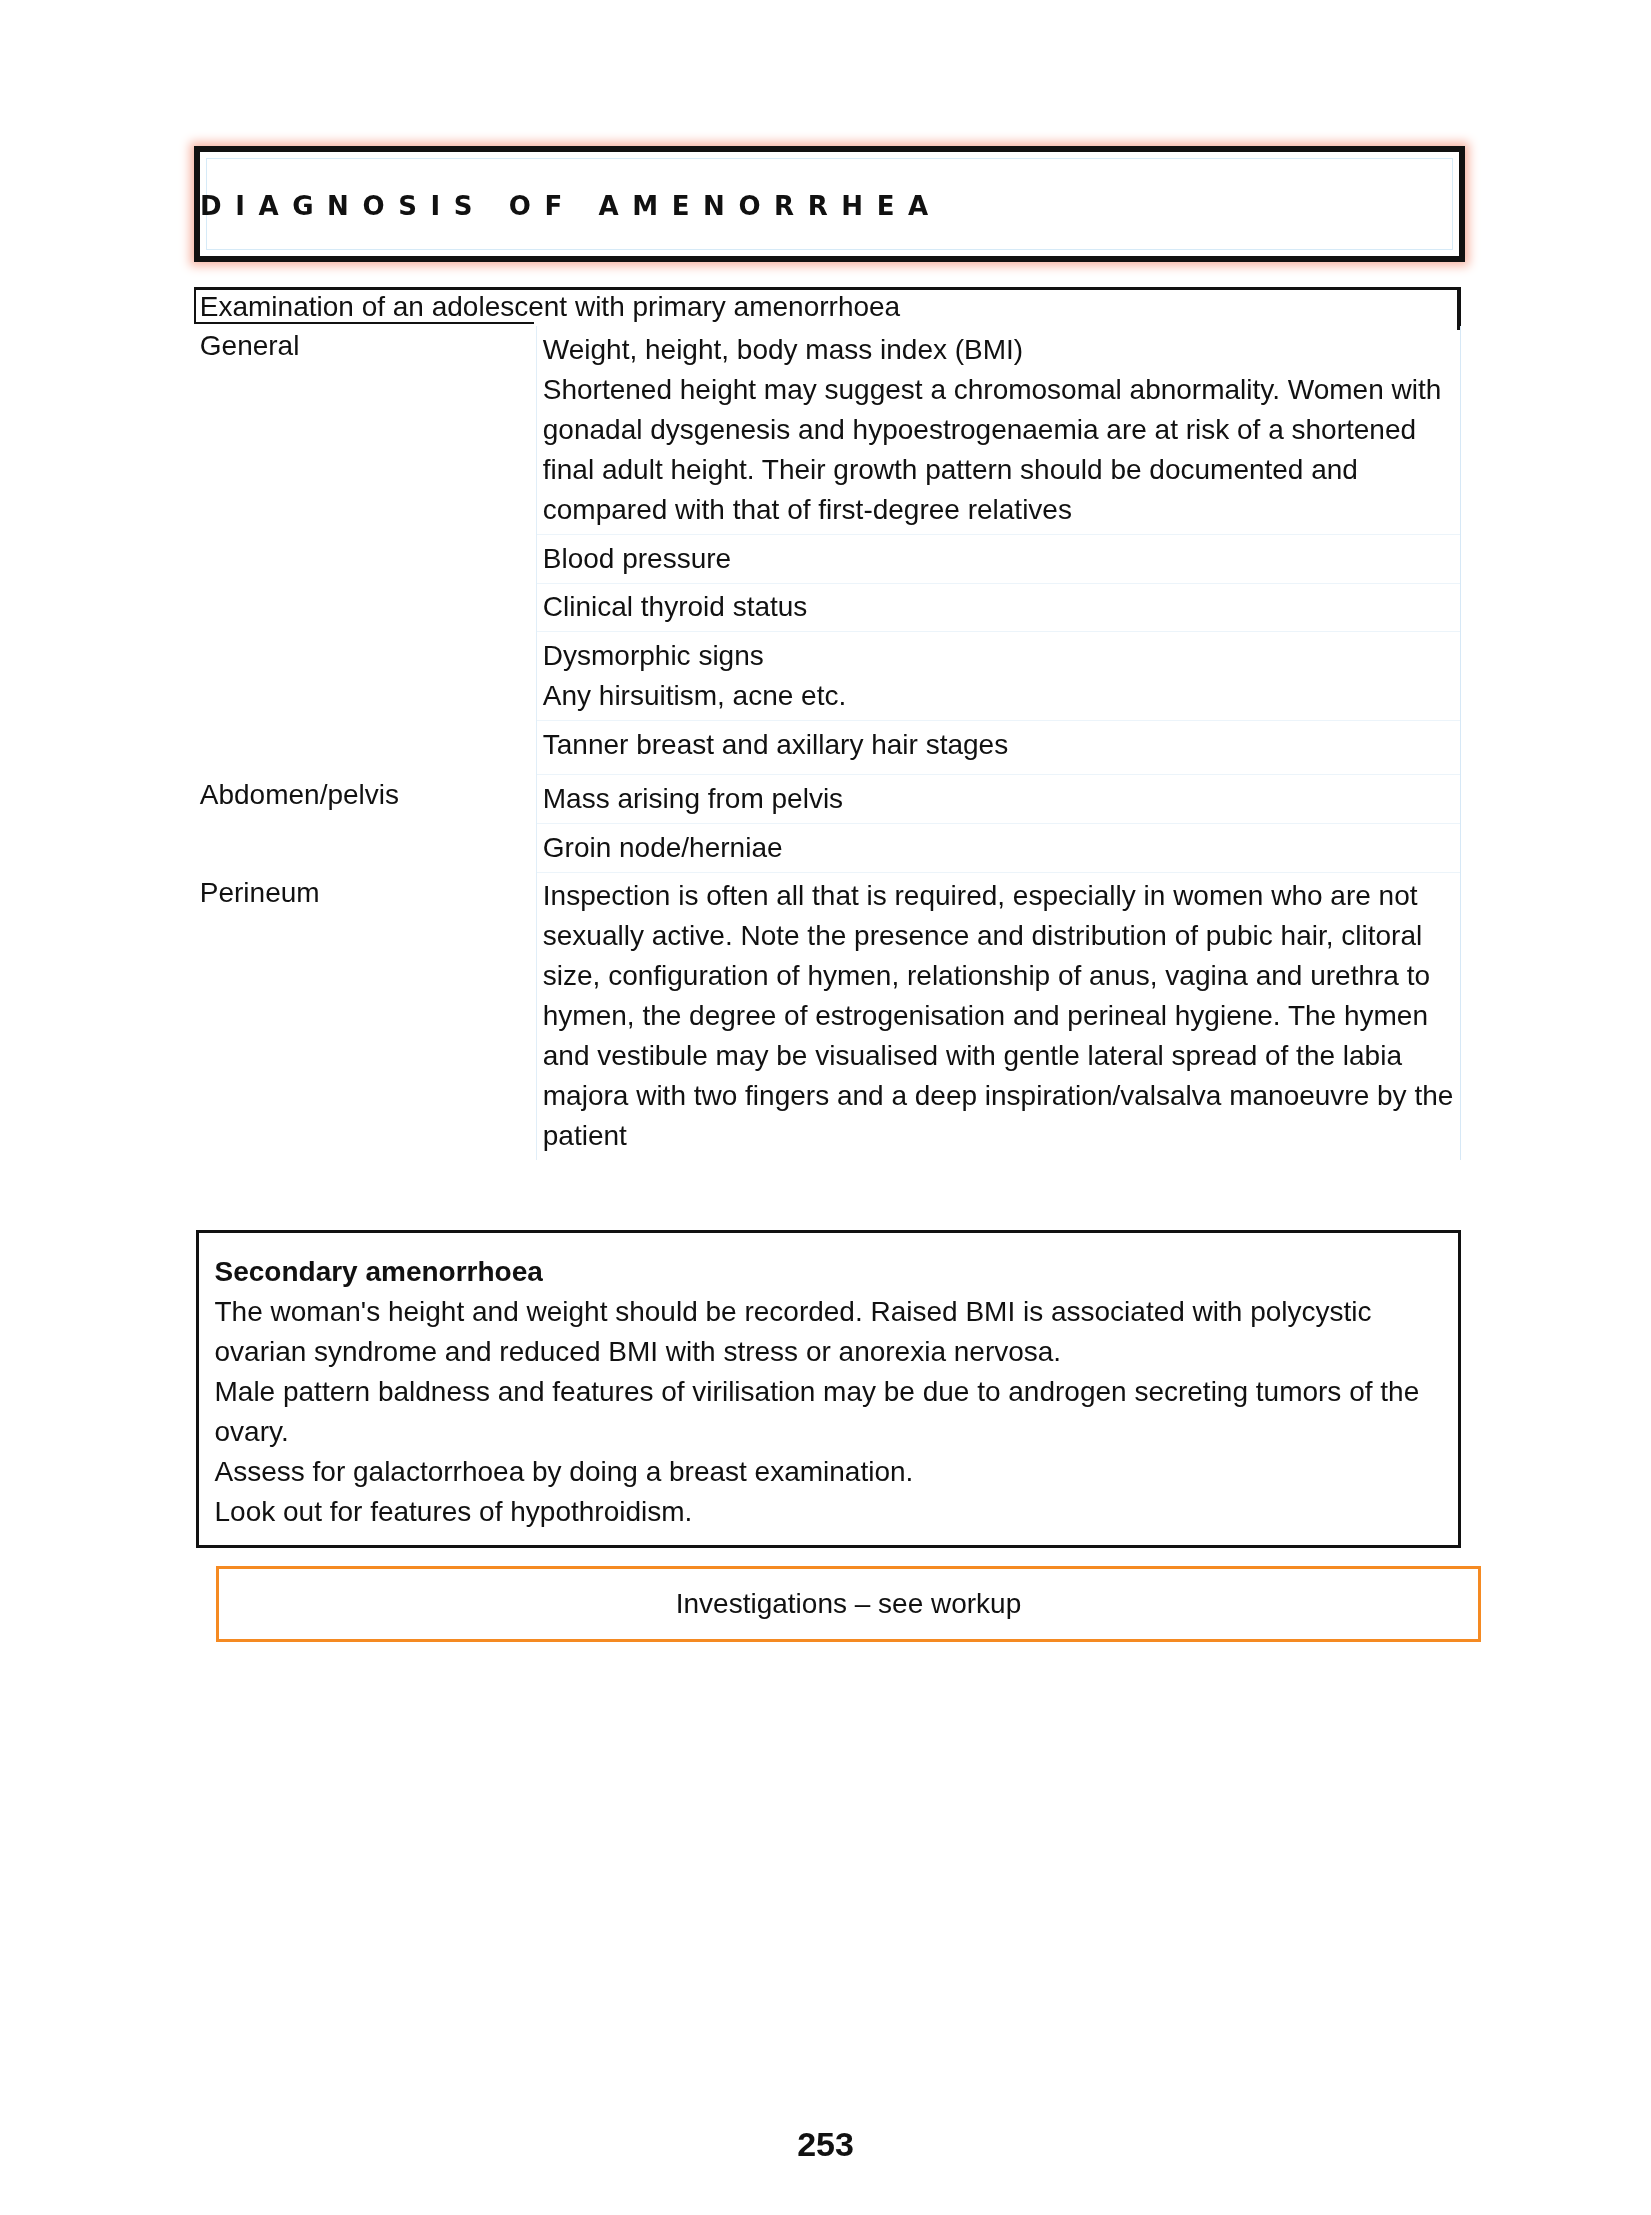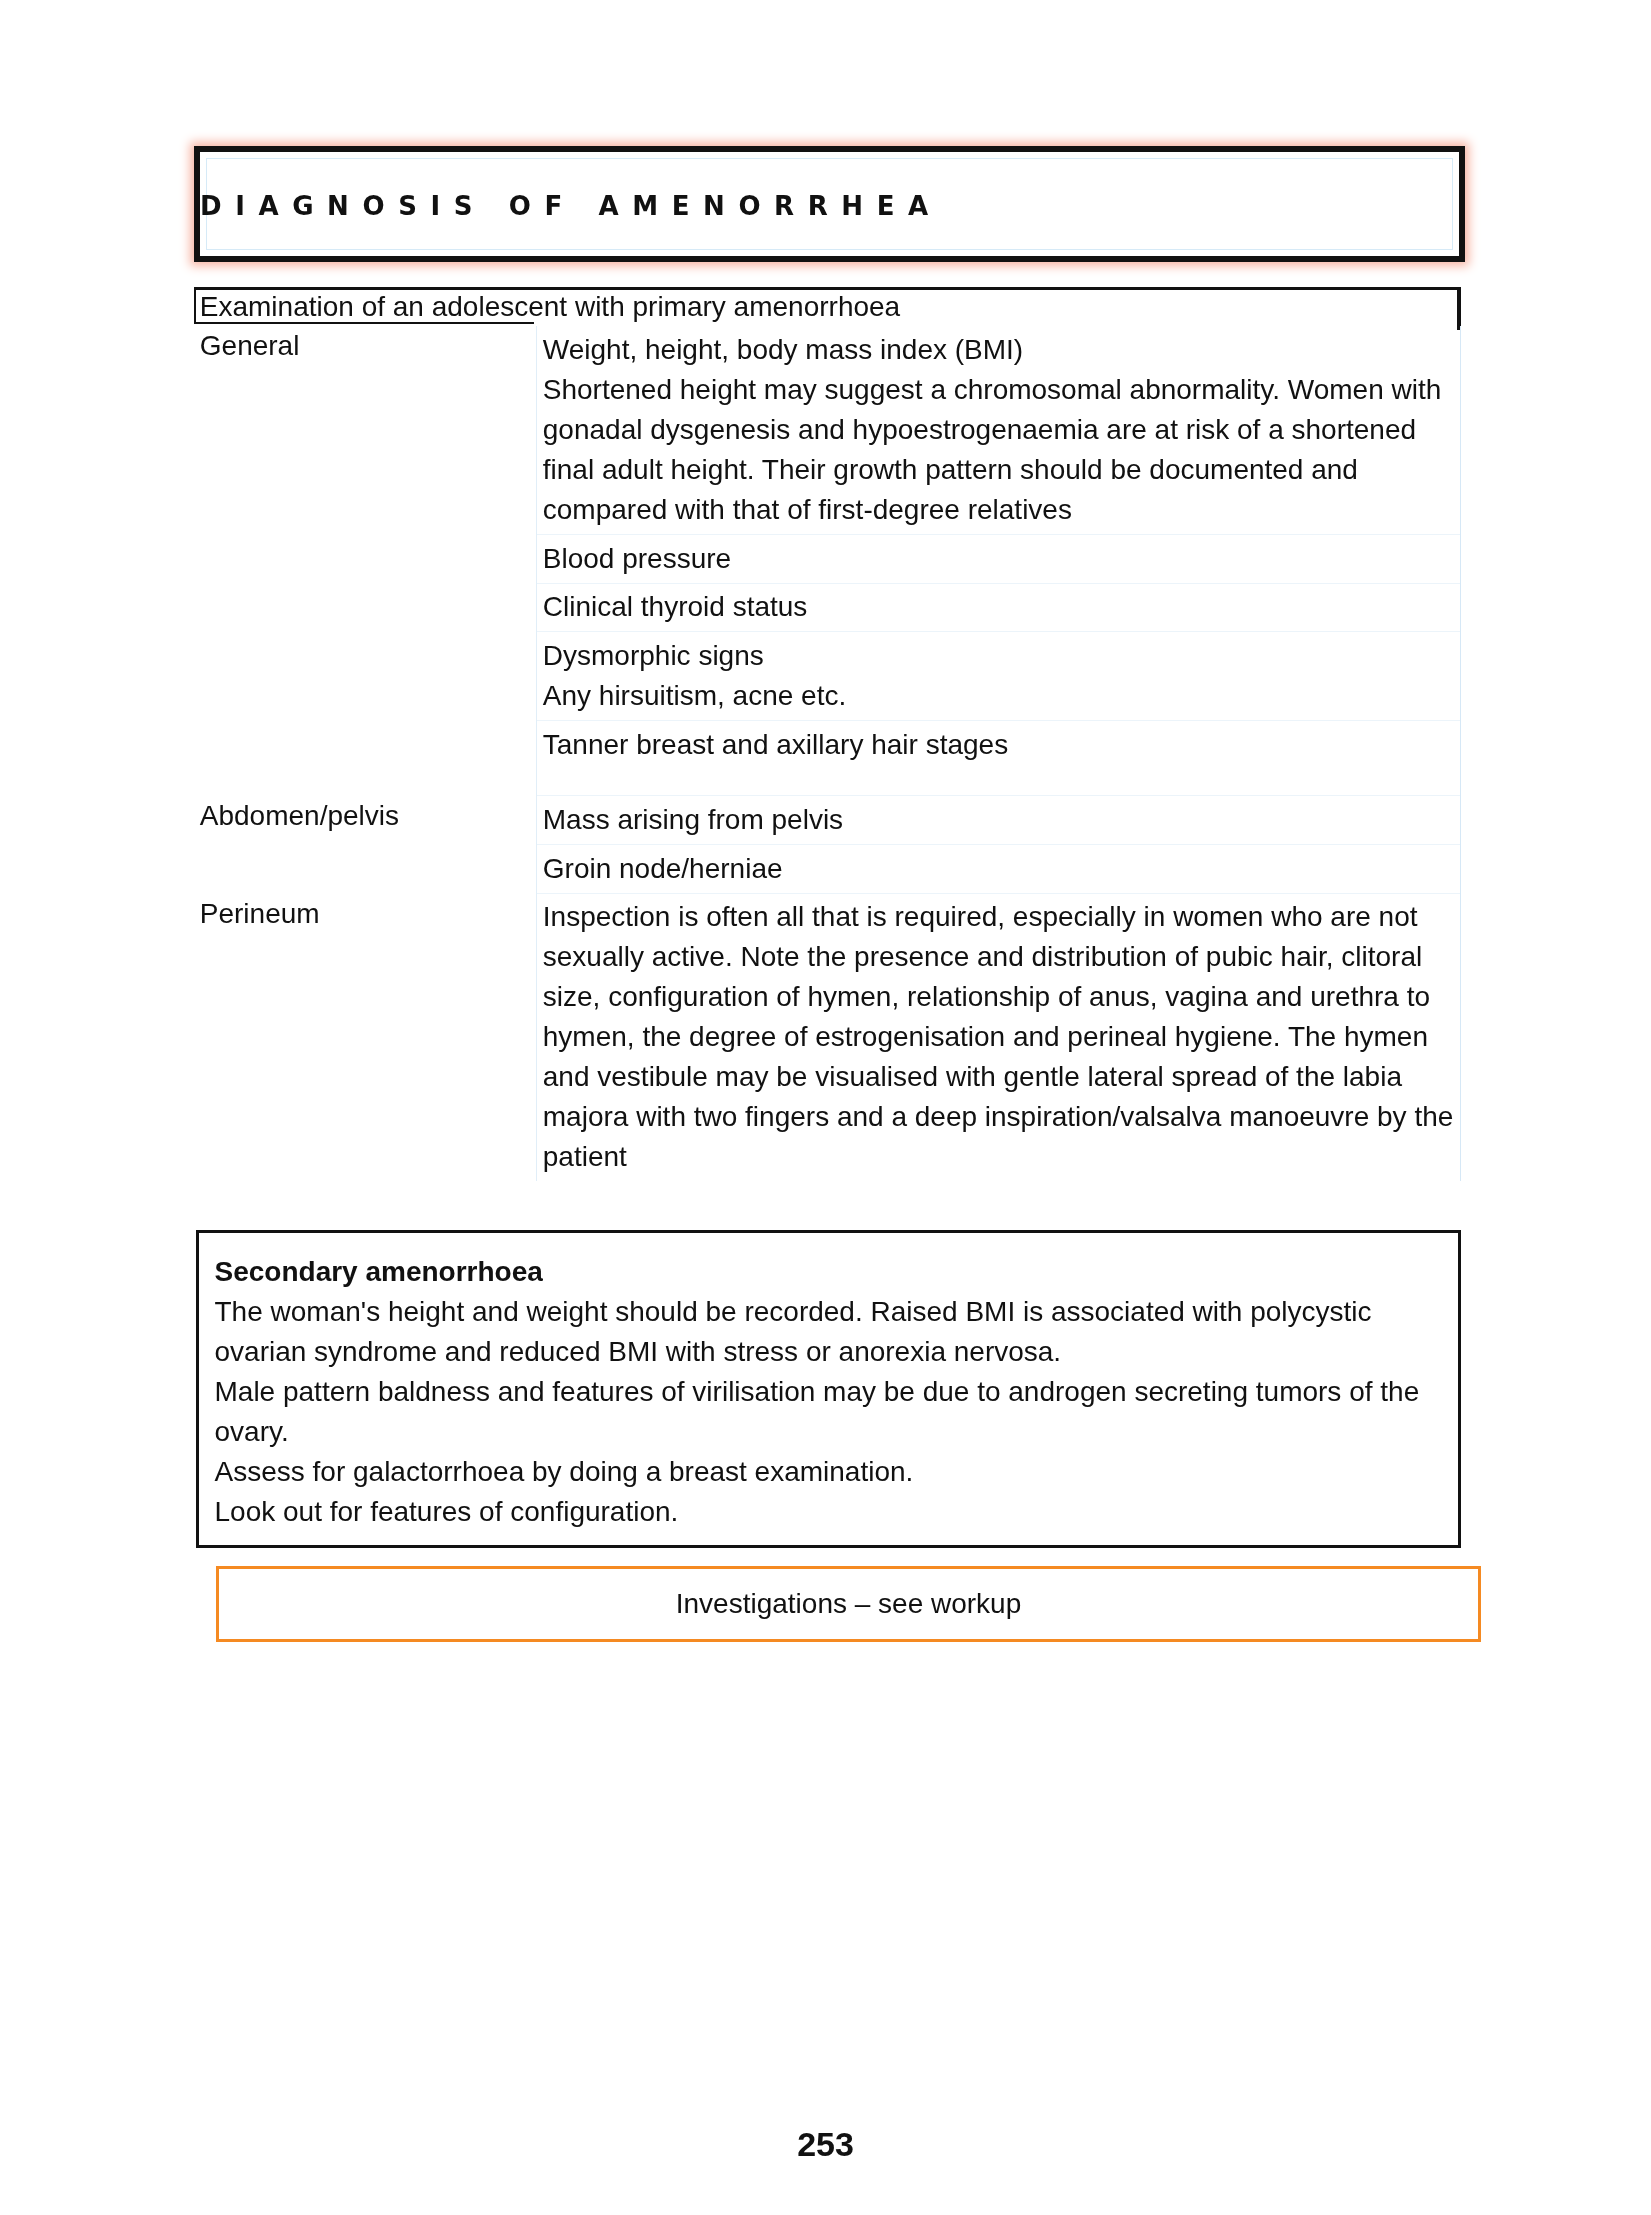--- a/index.html
+++ b/index.html
@@ -101,21 +101,21 @@
       <div class="cell">
         <p>Blood pressure</p>
       </div>
       <div class="cell">
         <p>Clinical thyroid status</p>
       </div>
       <div class="cell">
         <p>Dysmorphic signs</p>
         <p>Any hirsuitism, acne etc.</p>
       </div>
-      <div class="cell" style="padding-bottom:30px;">
+      <div class="cell" style="padding-bottom:9px;">
         <p>Tanner breast and axillary hair stages</p>
       </div>
     </div>
   </div>
 
   <div class="row">
     <div class="cat">Abdomen/pelvis</div>
     <div class="cells">
       <div class="cell">
         <p>Mass arising from pelvis</p>
@@ -134,21 +134,21 @@
       </div>
     </div>
   </div>
 </div>
 
 <div class="secondary-box">
   <p class="secondary-title">Secondary amenorrhoea</p>
   <p>The woman's height and weight should be recorded. Raised BMI is associated with polycystic ovarian syndrome and reduced BMI with stress or anorexia nervosa.</p>
   <p>Male pattern baldness and features of virilisation may be due to androgen secreting tumors of the ovary.</p>
   <p>Assess for galactorrhoea by doing a breast examination.</p>
-  <p>Look out for features of configuration.</p>
+  <p>Look out for features of hypothroidism.</p>
 </div>
 
 <div class="invest-box">
   <span>Investigations – see workup</span>
 </div>
 
 <div class="page-number">253</div>
 
 
 </body></html>

